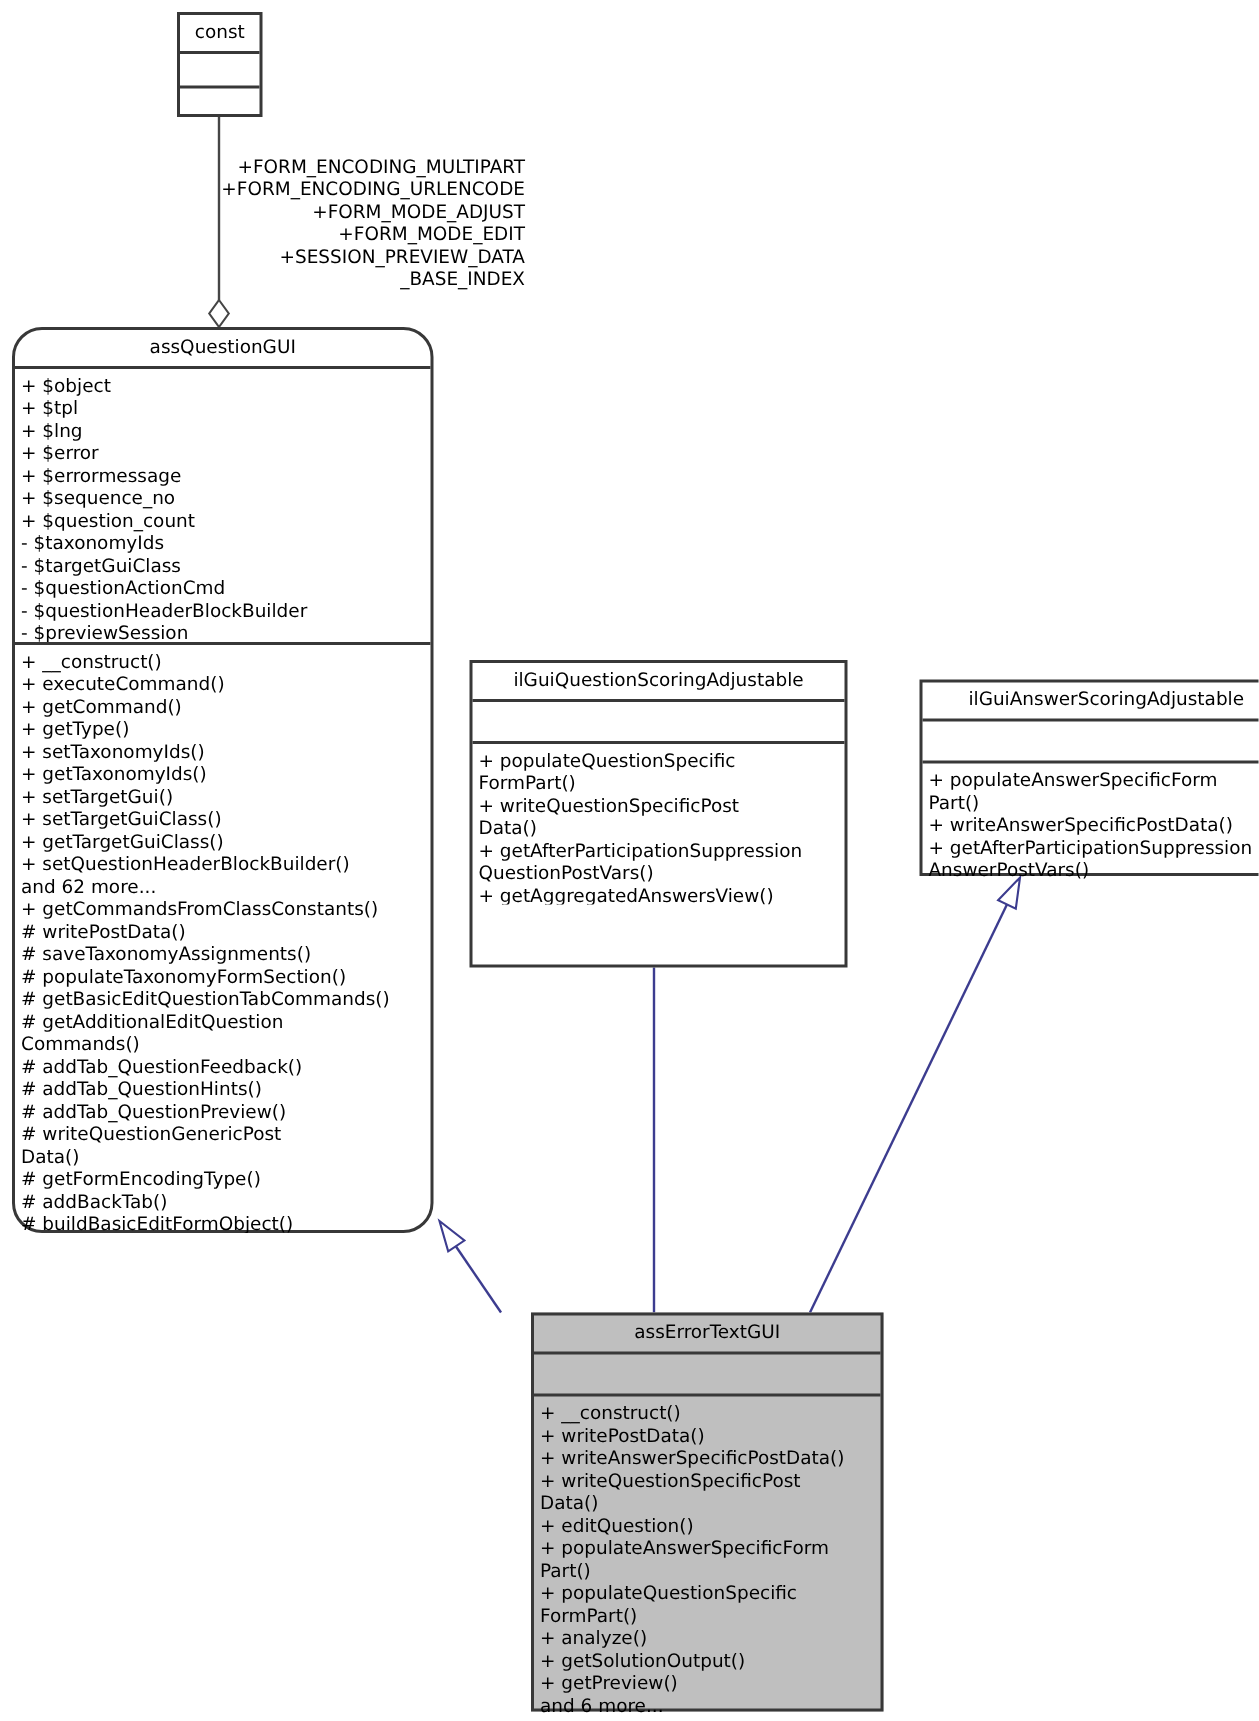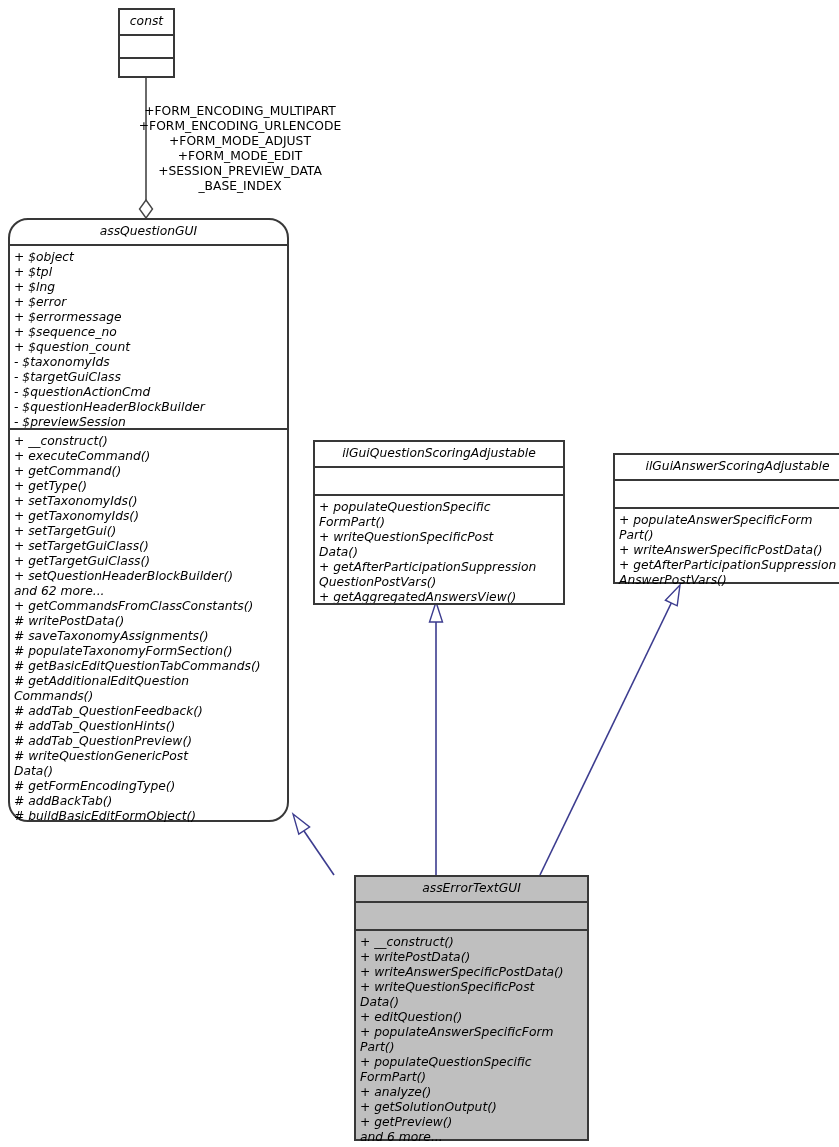--- a/index.html
+++ b/index.html
@@ -17,50 +17,49 @@
     width:839px;height:1147px;position:relative;overflow:hidden;
     background:var(--background);
     font-family:"DejaVu Sans","Liberation Sans",sans-serif;
     font-size:12.3px;color:var(--text);
   }
   #edges{position:absolute;left:0;top:0;z-index:1;pointer-events:none;}
   .uml-box{
     position:absolute;z-index:2;
     background:var(--box-fill);
     border:2px solid var(--box-border);
-    font-style:italic;
   }
   .uml-box.highlight{background:var(--highlight-fill);}
   .uml-title{
     text-align:center;height:24px;line-height:22px;
     white-space:nowrap;overflow:hidden;
   }
   .uml-attrs,.uml-methods,.uml-empty{
     border-top:2px solid var(--box-border);
     padding:4px 3px 2px 4px;
     line-height:15px;
     white-space:pre;overflow:hidden;
     text-align:left;
   }
   .uml-empty{height:28px;}
   .uml-empty.small{height:23px;}
   
   #box-const{left:118px;top:8px;width:57px;height:70px;}
   #box-assQuestionGUI{left:8px;top:218px;width:281px;height:604px;border-radius:20px;}
   #box-assQuestionGUI .uml-attrs{height:184px;}
   #box-assQuestionGUI .uml-methods{height:394px;}
-  #box-ilGuiQuestionScoringAdjustable{left:313px;top:440px;width:252px;height:165px;}
+  #box-ilGuiQuestionScoringAdjustable{left:313px;top:440px;width:252px;height:205px;}
   #box-ilGuiQuestionScoringAdjustable .uml-methods{height:109px;}
   #box-ilGuiAnswerScoringAdjustable{left:585px;top:453px;width:249px;height:131px;margin-left:28px;}
   #box-ilGuiAnswerScoringAdjustable .uml-methods{height:79px;}
   #box-assErrorTextGUI{left:318px;top:875px;width:235px;height:266px;margin-left:36px;}
   #box-assErrorTextGUI .uml-methods{height:214px;}
   #edge-label{
     position:absolute;z-index:2;left:130px;top:104px;width:220px;
-    text-align:center;line-height:15px;white-space:pre;
+    text-align:right;line-height:15px;white-space:pre;
   }
 </style>
 </head>
 <body>
 
 <svg id="edges" width="839" height="1147" viewBox="0 0 839 1147">
 
   <g>
     <line x1="146" y1="78" x2="146" y2="200" style="stroke:var(--aggregation-edge,#454545);stroke-width:1.6;fill:none;"></line>
     <polygon points="146,200 152.5,209 146,218 139.5,209" style="fill:#ffffff;stroke:var(--aggregation-edge,#454545);stroke-width:1.4;"></polygon>

